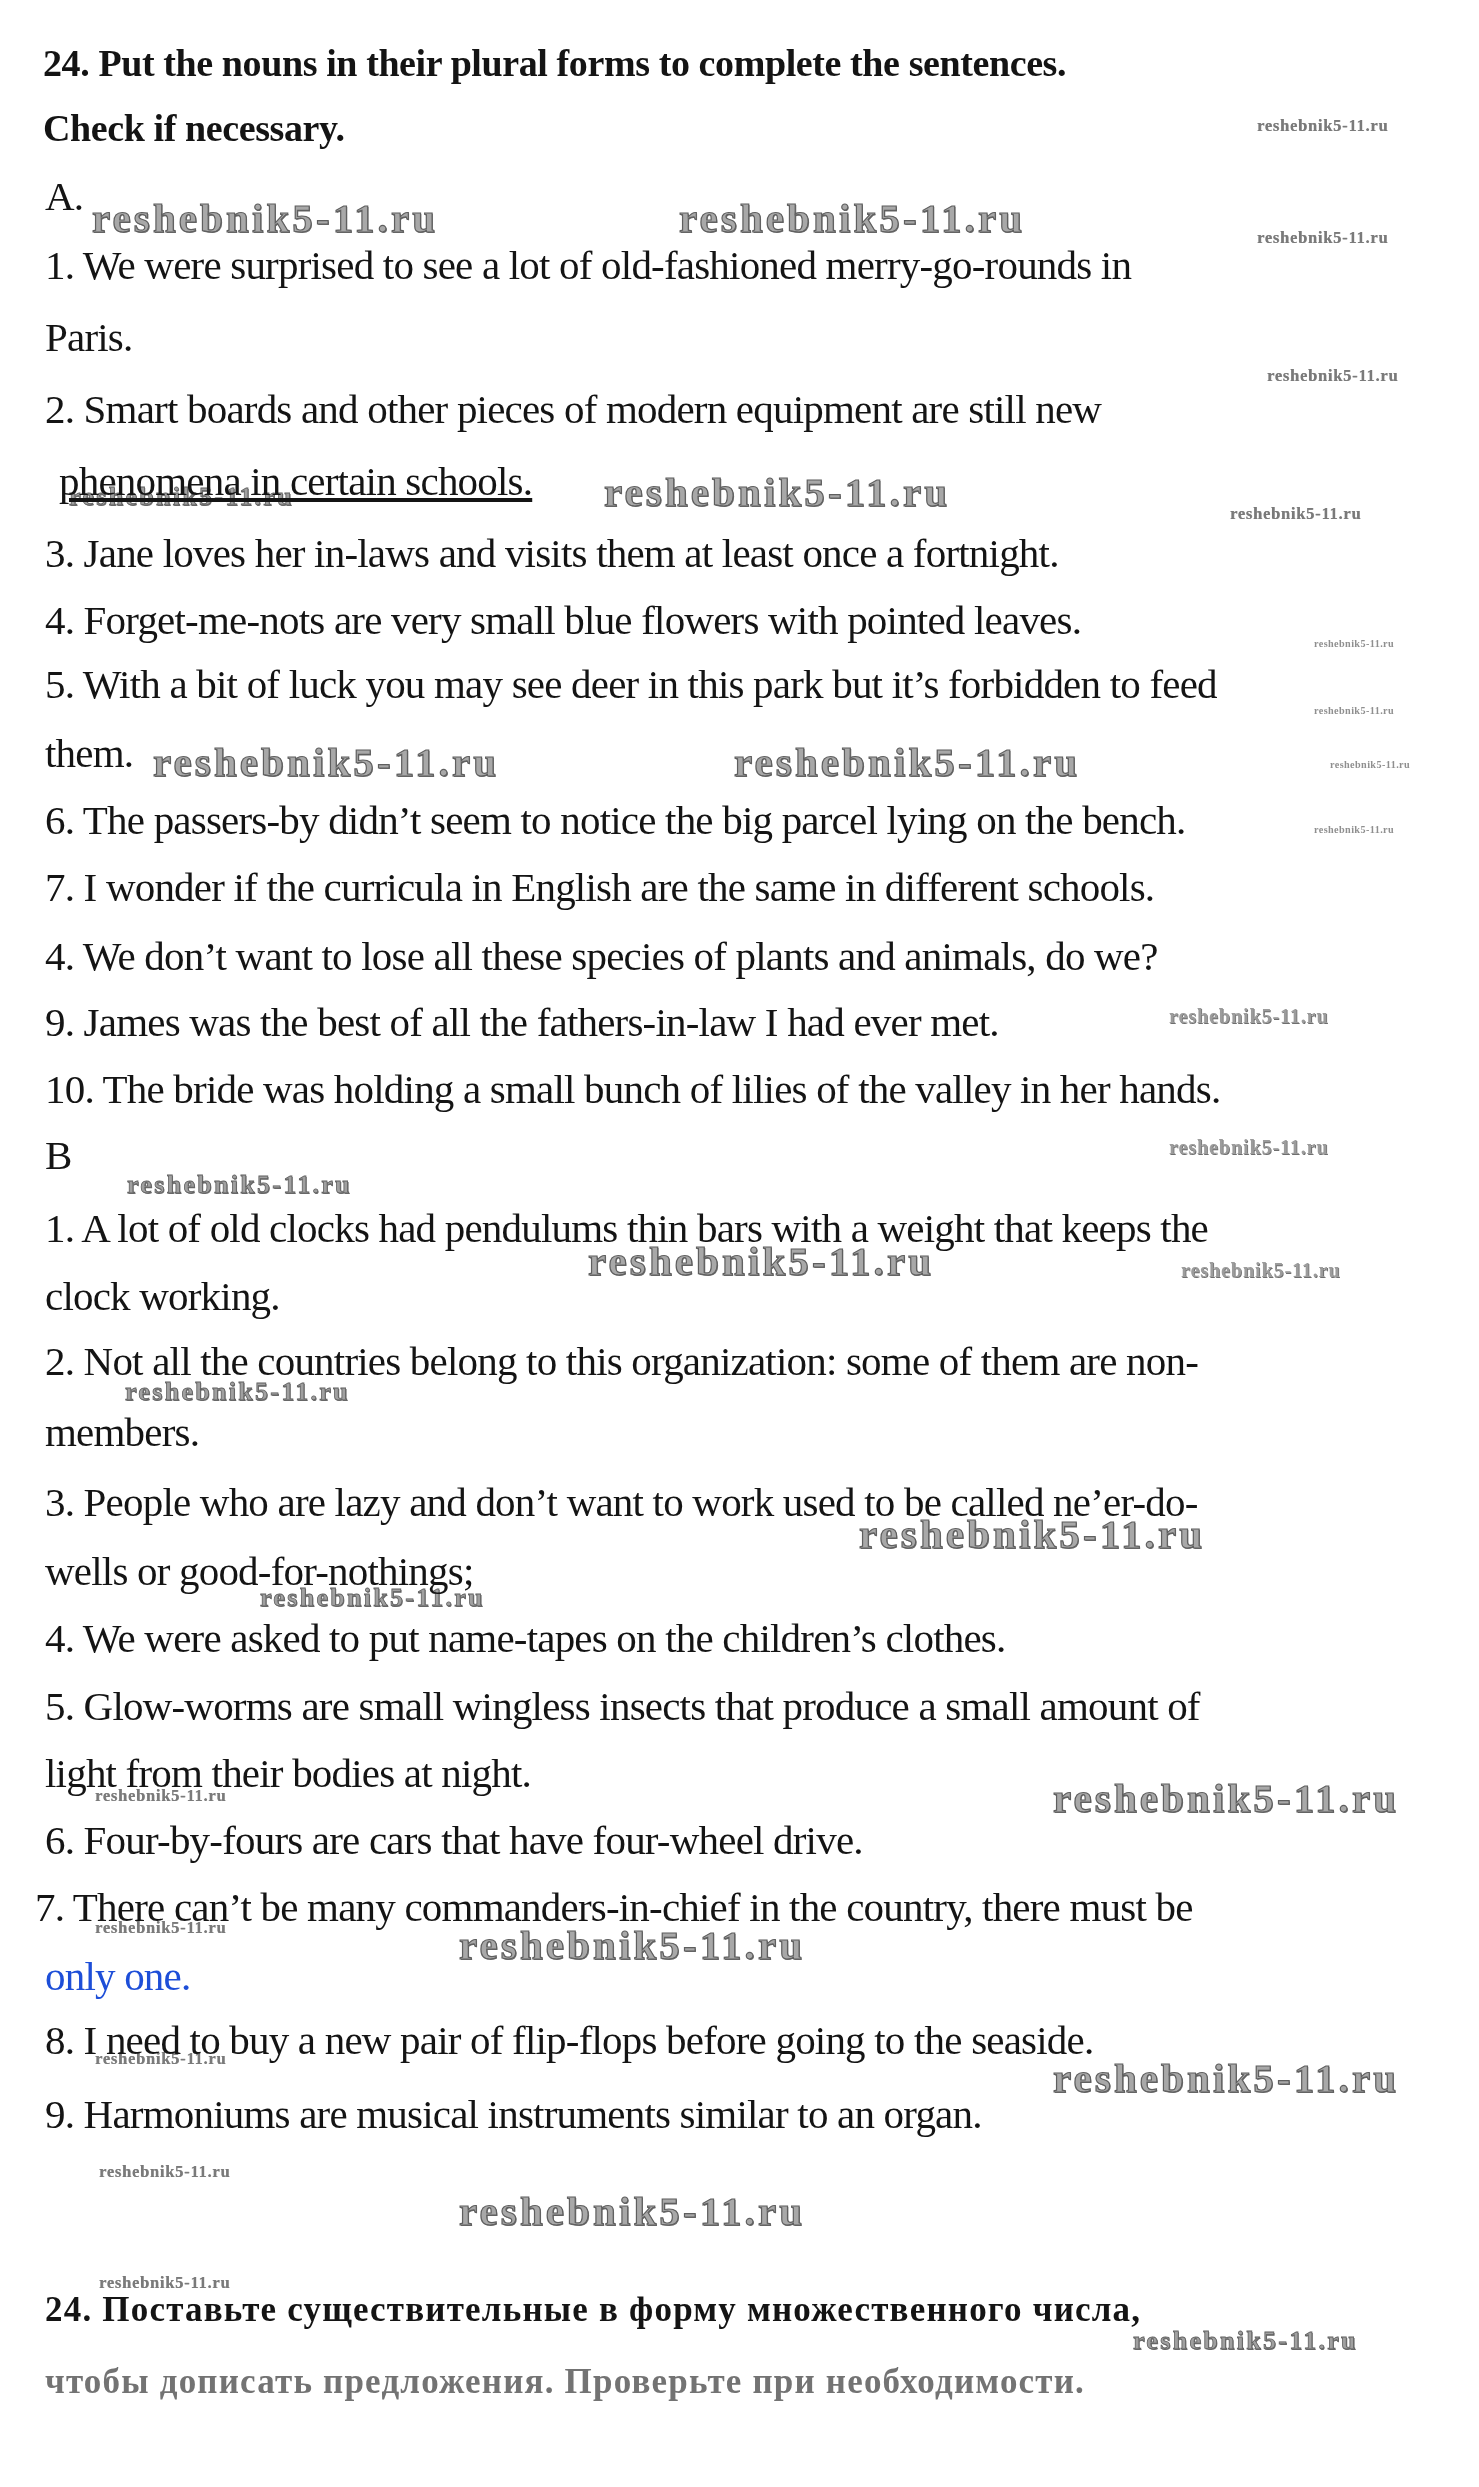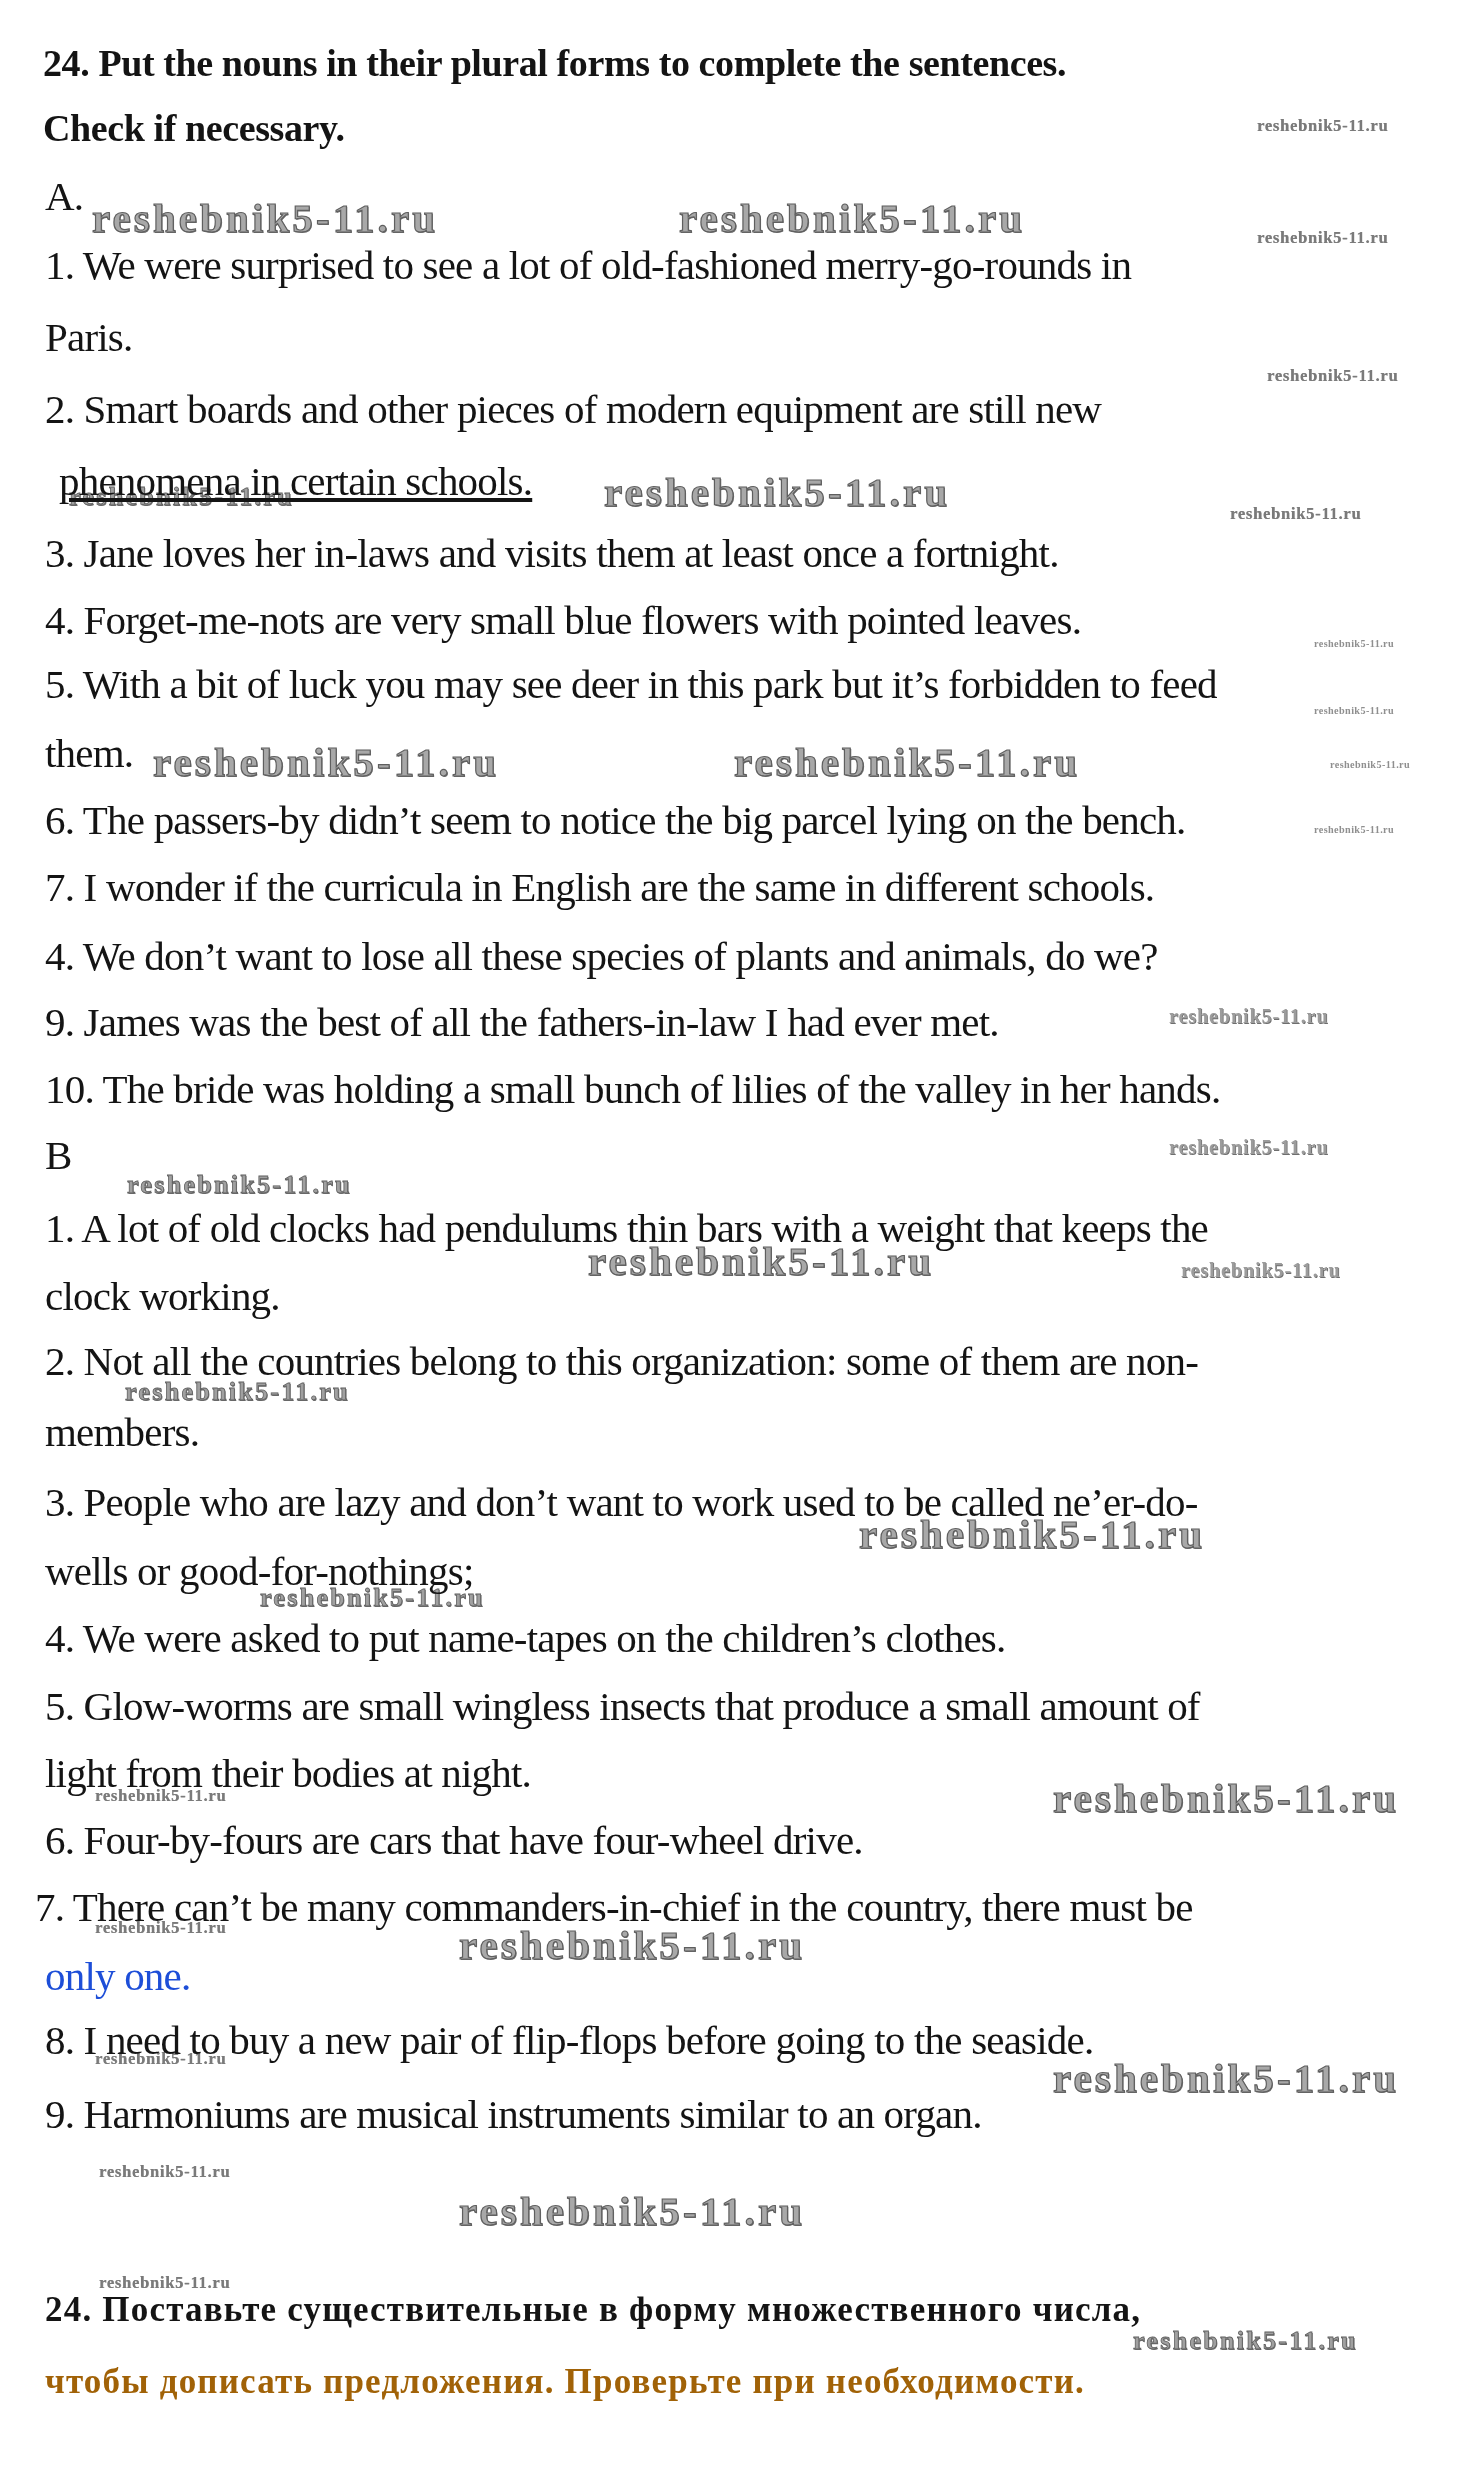--- a/index.html
+++ b/index.html
@@ -112,16 +112,16 @@
       <div class="line b" style="left: 45px; top: 1547px; color: rgb(20, 20, 20);">wells or good-for-nothings;</div>
       <div class="line b" style="left: 45px; top: 1614px; color: rgb(20, 20, 20);">4. We were asked to put name-tapes on the children’s clothes.</div>
       <div class="line b" style="left: 45px; top: 1682px; color: rgb(20, 20, 20);">5. Glow-worms are small wingless insects that produce a small amount of</div>
       <div class="line b" style="left: 45px; top: 1749px; color: rgb(20, 20, 20);">light from their bodies at night.</div>
       <div class="line b" style="left: 45px; top: 1816px; color: rgb(20, 20, 20);">6. Four-by-fours are cars that have four-wheel drive.</div>
       <div class="line b" style="left: 35px; top: 1883px; color: rgb(20, 20, 20);">7. There can’t be many commanders-in-chief in the country, there must be</div>
       <div class="line b" style="left: 45px; top: 1952px; color: #1d4ed8;">only one.</div>
       <div class="line b" style="left: 45px; top: 2016px; color: rgb(20, 20, 20);">8. I need to buy a new pair of flip-flops before going to the seaside.</div>
       <div class="line b" style="left: 45px; top: 2090px; color: rgb(20, 20, 20);">9. Harmoniums are musical instruments similar to an organ.</div>
       <div class="line rh" style="left: 45px; top: 2290px; color: rgb(20, 20, 20);">24. Поставьте существительные в форму множественного числа,</div>
-      <div class="line rh" style="left: 45px; top: 2362px; color: #a16207;">чтобы дописать предложения. Проверьте при необходимости.</div>
+      <div class="line rh" style="left: 45px; top: 2362px; color: #737373;">чтобы дописать предложения. Проверьте при необходимости.</div>
     </div>
 </div>
 
 
 </body></html>

